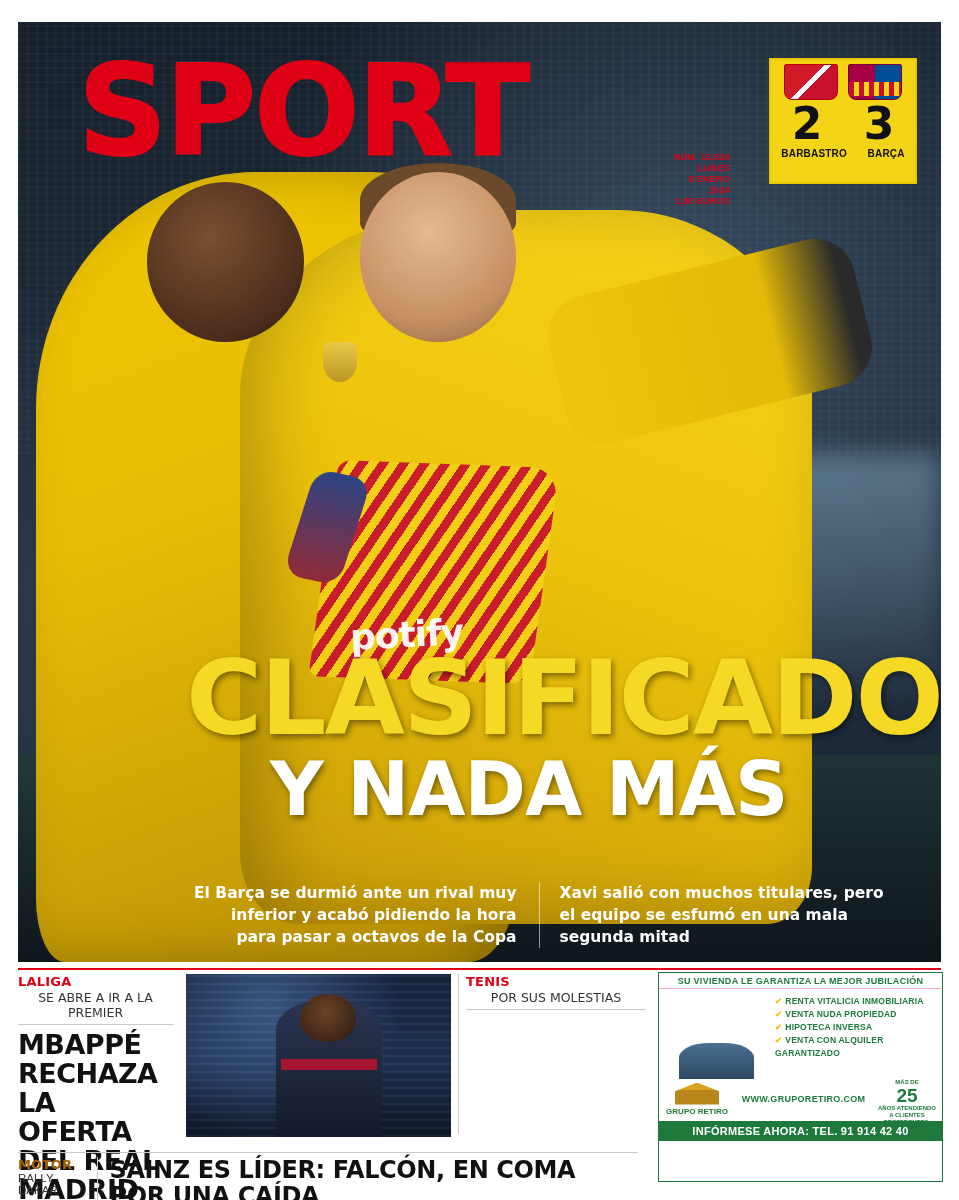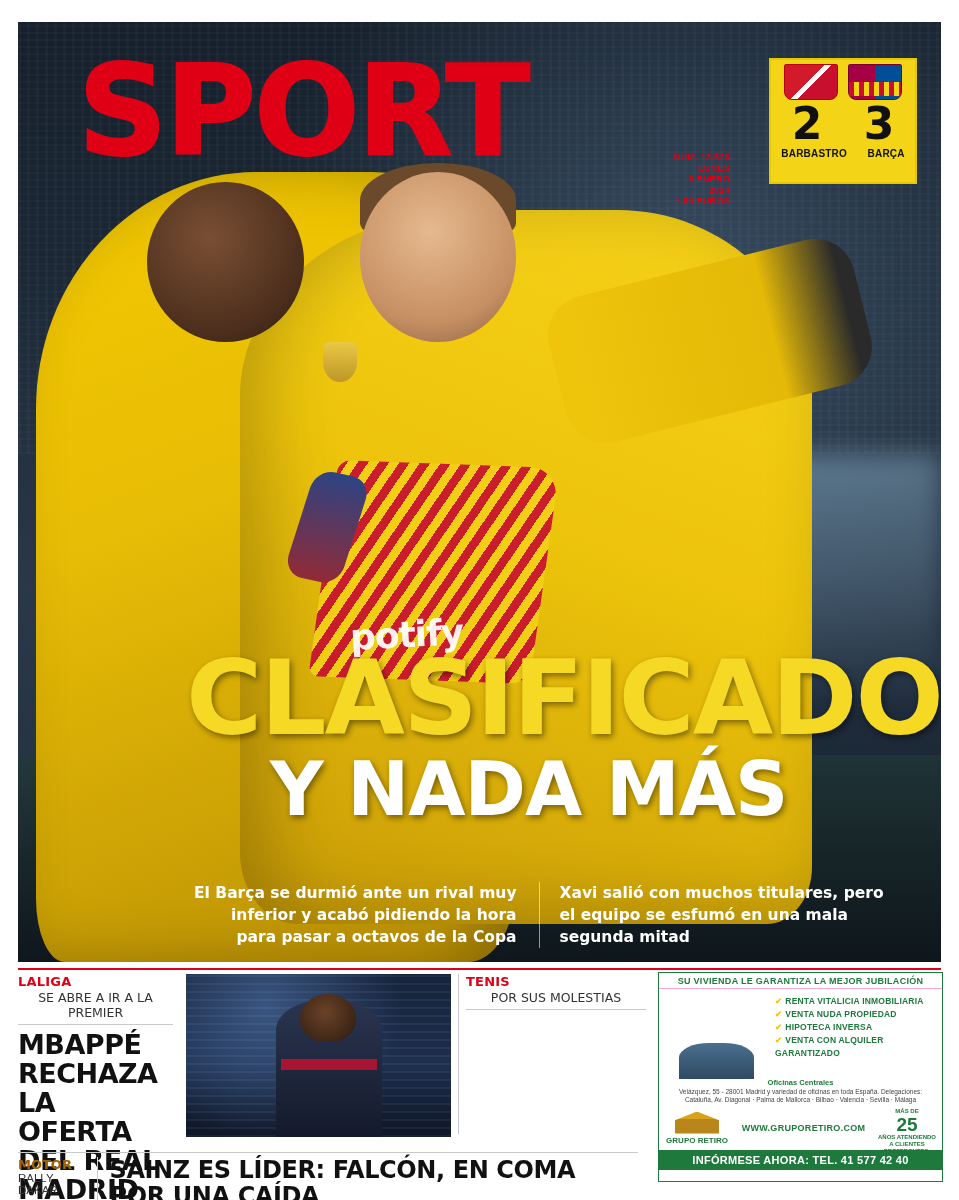--- a/index.html
+++ b/index.html
@@ -650,37 +650,33 @@
       <div class="ad-top">SU VIVIENDA LE GARANTIZA LA MEJOR JUBILACIÓN</div>
       <div class="ad-body">
         <div class="ad-photo"></div>
         <div class="ad-bullets">
           <div class="ad-bullet"><span class="tick">✔</span><span>RENTA VITALICIA INMOBILIARIA</span></div>
           <div class="ad-bullet"><span class="tick">✔</span><span>VENTA NUDA PROPIEDAD</span></div>
           <div class="ad-bullet"><span class="tick">✔</span><span>HIPOTECA INVERSA</span></div>
           <div class="ad-bullet"><span class="tick">✔</span><span>VENTA CON ALQUILER GARANTIZADO</span></div>
         </div>
       </div>
-      <div class="ad-contact">
-        <b>Oficinas Centrales</b>
-        <span>Velázquez, 55 - 28001 Madrid y variedad de oficinas en toda España. Delegaciones: Cataluña, Av. Diagonal · Palma de Mallorca · Bilbao · Valencia · Sevilla · Málaga</span>
-      </div>
       <div class="ad-bottomrow">
         <div class="ad-logo">
           <div class="mark"></div>
           <span>GRUPO RETIRO</span>
         </div>
         <div class="ad-web">WWW.GRUPORETIRO.COM</div>
         <div class="ad-seal">
           <div>MÁS DE</div>
           <div class="num">25</div>
           <div>AÑOS ATENDIENDO A CLIENTES PREFERENTES: MAYORES</div>
         </div>
       </div>
-      <div class="ad-cta">INFÓRMESE AHORA: TEL. 41 577 42 40</div>
+      <div class="ad-cta">INFÓRMESE AHORA: TEL. 91 914 42 40</div>
     </div>
   </div>
 
   <div class="bottom-strip">
     <div class="bottom-rule"></div>
     <div class="bottom-flex">
       <div class="motor-kicker">
         <div class="k1">MOTOR</div>
         <div class="k2">RALLY DAKAR</div>
       </div>

